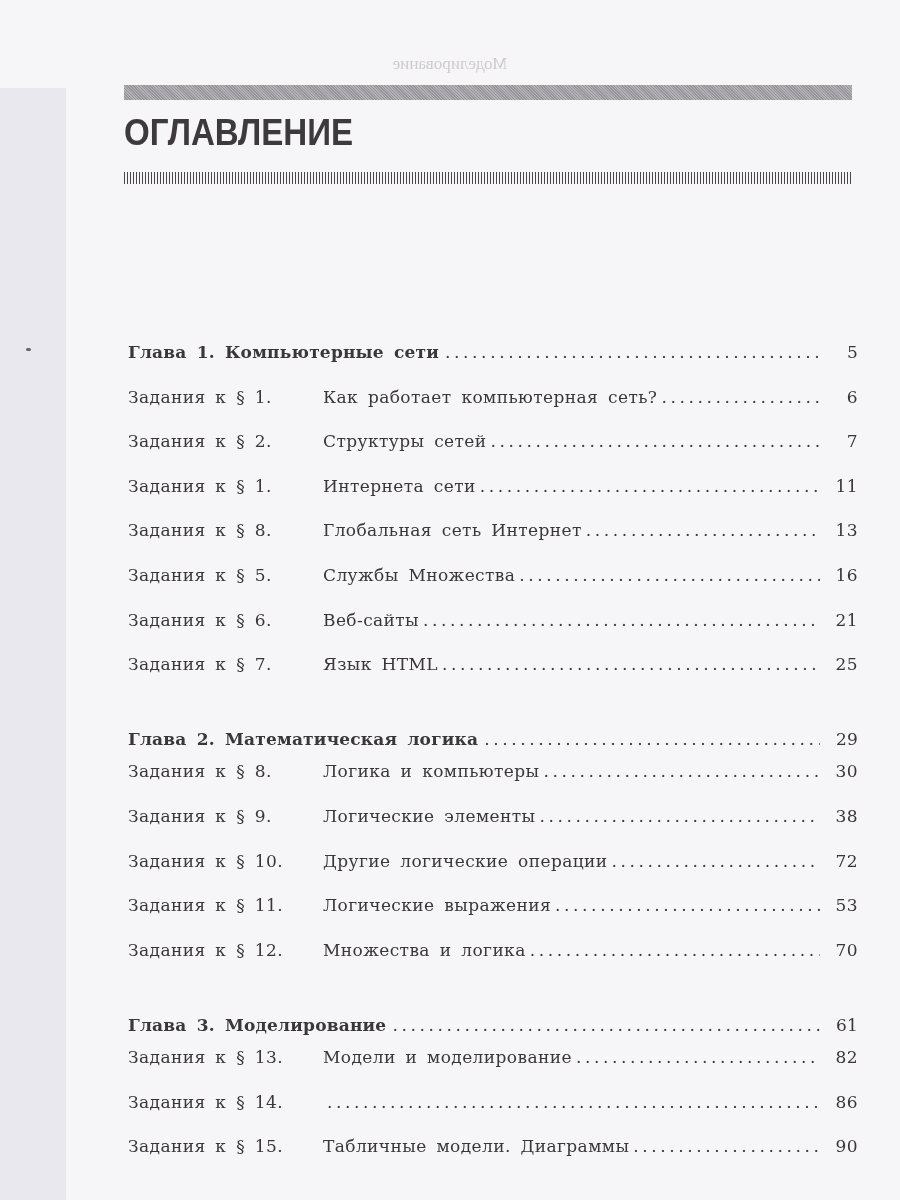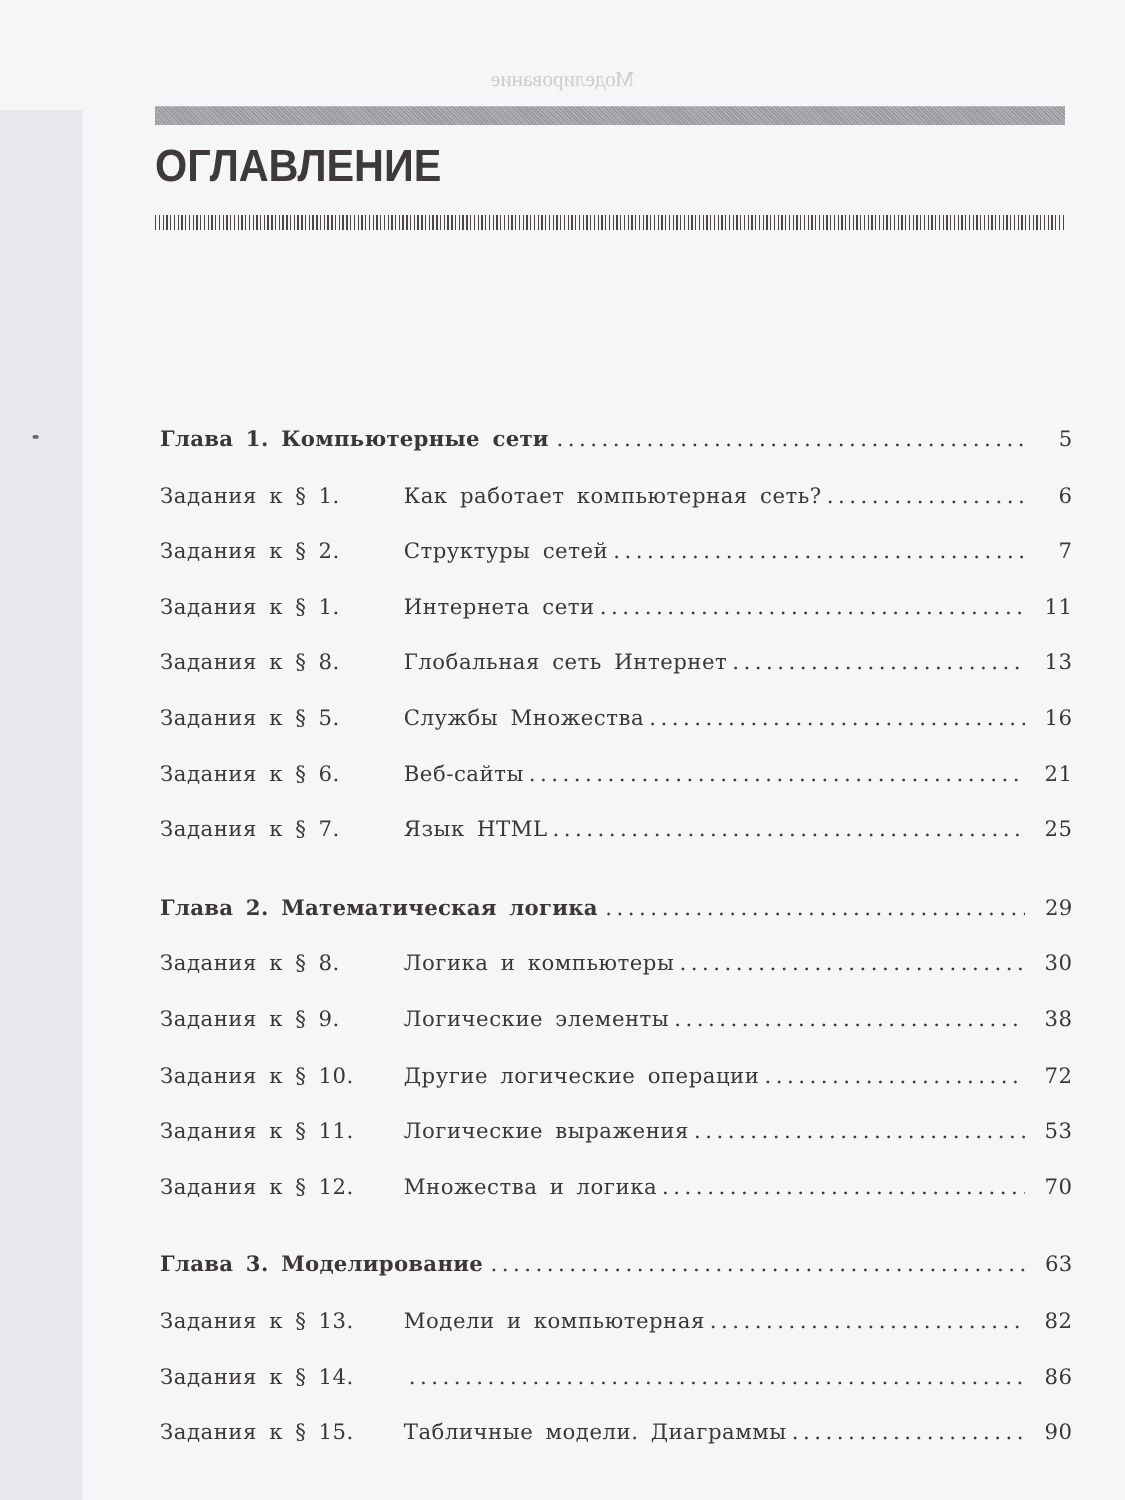--- a/index.html
+++ b/index.html
@@ -75,20 +75,21 @@
       font-size: 17px;
       letter-spacing: 0.4px;
       word-spacing: 4px;
     }
     .toc-row.chapter {
       font-weight: bold;
       letter-spacing: 0.2px;
     }
     .toc-row.chapter-gap {
       margin-top: 18px;
+      align-items: center;
     }
     .prefix {
       white-space: nowrap;
       width: 195px;
       flex: 0 0 auto;
     }
     .label {
       white-space: nowrap;
       flex: 0 0 auto;
     }
@@ -218,25 +219,25 @@
   <div class="toc-row">
     <span class="prefix">Задания к § 12.</span>
     <span class="label">Множества и логика</span>
     <span class="leader">................................................................................................</span>
     <span class="page">70</span>
   </div>
 
   <div class="toc-row chapter chapter-gap">
     <span class="label">Глава 3. Моделирование</span>
     <span class="leader">................................................................................................</span>
-    <span class="page">63</span>
+    <span class="page">61</span>
   </div>
   <div class="toc-row">
     <span class="prefix">Задания к § 13.</span>
-    <span class="label">Модели и компьютерная</span>
+    <span class="label">Модели и моделирование</span>
     <span class="leader">................................................................................................</span>
     <span class="page">82</span>
   </div>
   <div class="toc-row">
     <span class="prefix">Задания к § 14.</span>
     <span class="leader">................................................................................................</span>
     <span class="page">86</span>
   </div>
   <div class="toc-row">
     <span class="prefix">Задания к § 15.</span>

